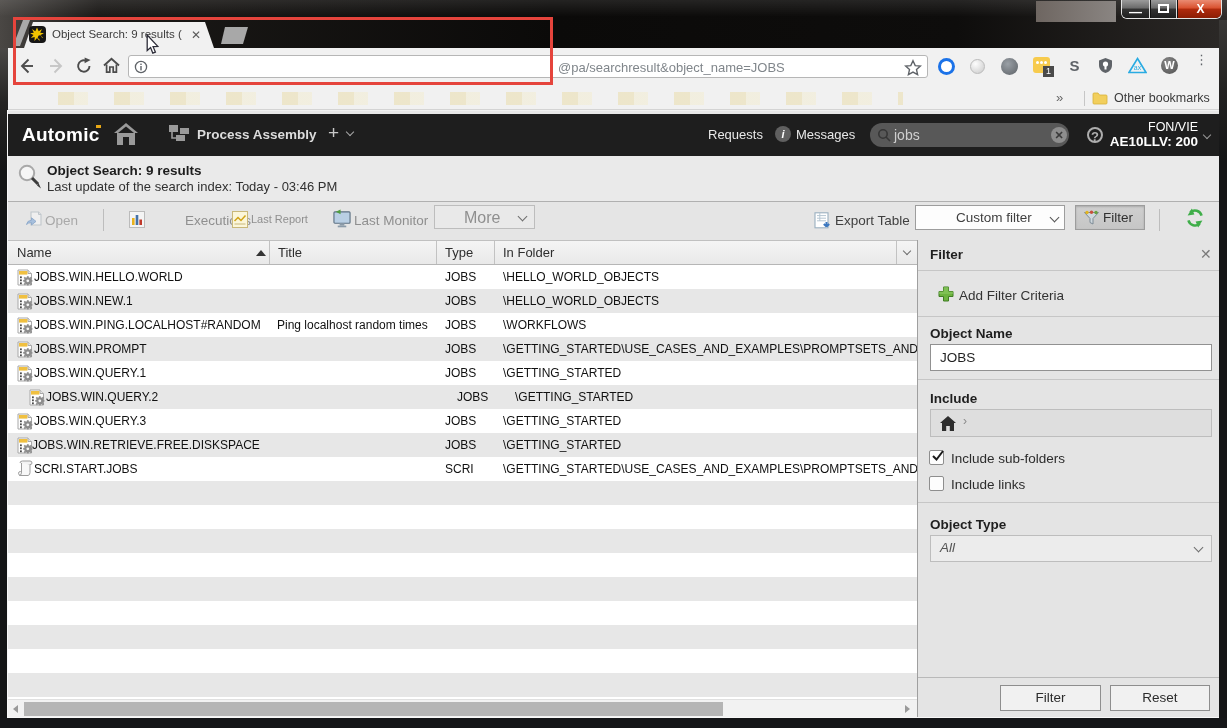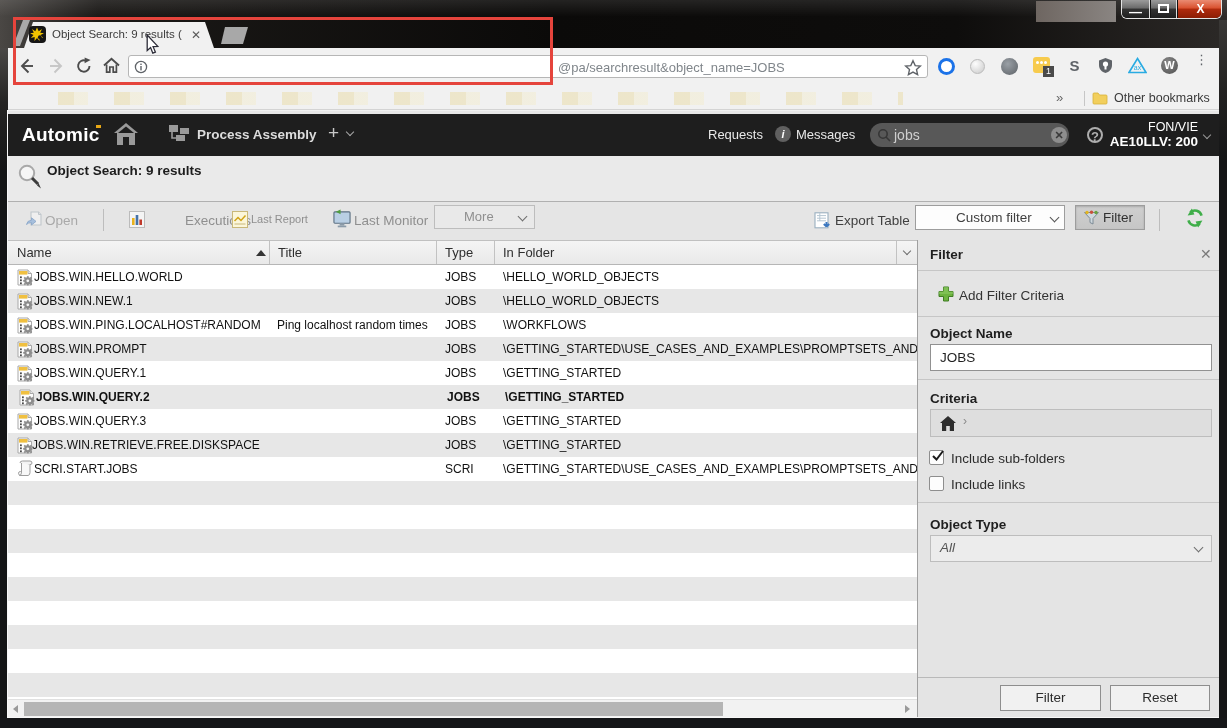--- a/index.html
+++ b/index.html
@@ -153,20 +153,21 @@
     <div class="abs" style="left:1100px;top:23px;width:90px;text-align:right;color:#fff;font-size:13.5px;font-weight:bold;">AE10LLV: 200</div>
     <div class="chev" style="left:1196px;top:21px;border-color:#999;width:6px;height:6px;"></div>
 
     <div class="abs" style="left:0;top:45px;width:1211px;height:46px;background:#eaeaea;border-bottom:1px solid #b0b0b0;"></div>
     <svg class="abs" style="left:9px;top:53px;" width="26" height="27" viewBox="0 0 26 27">
       <circle cx="10" cy="9" r="7.2" stroke="#a9a9a9" stroke-width="2" fill="#f6f6f6"></circle>
       <path d="M15 14 L21 20" stroke="#3c3c3c" stroke-width="3"></path>
       <polygon points="20,21.5 24,24.5 21.5,19" fill="#3c3c3c"></polygon>
     </svg>
     <div class="abs" style="left:39px;top:52px;color:#1d1d1d;font-size:13.5px;font-weight:bold;">Object Search: 9 results</div>
+    <div class="abs" style="left:39px;top:68px;color:#303030;font-size:13px;">Last update of the search index: Today - 03:46 PM</div>
 
     <div class="abs" id="toolbar" style="left:0;top:91px;width:1211px;height:38px;background:#e5e5e5;">
 
       <svg class="abs" style="left:17px;top:9px;" width="17" height="17" viewBox="0 0 17 17" opacity="0.6">
         <path d="M6 1 L13.5 1 L16 3.5 L16 14 L6 14 Z" fill="#f6f6f6" stroke="#a8b4bc" stroke-width="1.1"></path>
         <path d="M13.5 1 L13.5 3.5 L16 3.5" fill="#ddd" stroke="#a8b4bc" stroke-width="1"></path>
         <path d="M1.5 13.5 Q2 9.5 6.5 9.2 L6.5 6.8 L11 10.4 L6.5 14 L6.5 11.6 Q3 11.7 1.5 13.5 Z" fill="#7da7d8" stroke="#4a7ab5" stroke-width="0.8"></path>
       </svg>
       <div class="abs" style="left:37px;top:11px;color:#a9a9a9;font-size:13.5px;">Open</div>
       <div class="abs" style="left:95px;top:7px;width:1px;height:22px;background:#bdbdbd;"></div>
@@ -188,21 +189,21 @@
 
       <svg class="abs" style="left:325px;top:7px;" width="18" height="19" viewBox="0 0 19 20">
         <rect x="1" y="3" width="17" height="12" rx="1" fill="#b9cfe4" stroke="#5e7183" stroke-width="1.2"></rect>
         <rect x="7" y="15" width="5" height="2.5" fill="#8a9aa8"></rect>
         <rect x="5" y="17.5" width="9" height="1.8" fill="#8a9aa8"></rect>
         <path d="M3 3 L8 0.5 L8 5.5 Z" fill="#4f9e3f"></path>
       </svg>
       <div class="abs" style="left:346px;top:11px;color:#8f8f8f;font-size:13.5px;">Last Monitor</div>
 
       <div class="abs" style="left:426px;top:3px;width:101px;height:24px;border:1px solid #bdbdbd;background:#e9e9e9;">
-        <div class="abs" style="left:29px;top:3px;color:#8f8f8f;font-size:13px;">More</div>
+        <div class="abs" style="left:29px;top:3px;color:#8f8f8f;font-size:16px;">More</div>
         <div class="chev" style="left:84px;top:7px;"></div>
       </div>
 
       <svg class="abs" style="left:806px;top:10px;" width="18" height="18" viewBox="0 0 18 18">
         <rect x="1" y="0.8" width="13" height="15" fill="#fff" stroke="#9ab0c0" stroke-width="1.1"></rect>
         <path d="M3 3.6 L12 3.6 M3 6.2 L12 6.2 M3 8.8 L12 8.8 M5.8 1 L5.8 9" stroke="#b6c6d2" stroke-width="1"></path>
         <path d="M12.5 10 L12.5 14.5 M12.5 14.5 L9.8 12 M12.5 14.5 L15.2 12" stroke="#3c78c0" stroke-width="2" fill="none"></path>
       </svg>
       <div class="abs" style="left:827px;top:11px;color:#3f3f3f;font-size:13.5px;">Export Table</div>
 
@@ -308,21 +309,21 @@
         <div class="abs" style="left:495px;top:5px;width:414px;overflow:hidden;white-space:nowrap;">\GETTING_STARTED\USE_CASES_AND_EXAMPLES\PROMPTSETS_AND_VARIABLES</div>
       </div>
       <div class="abs" style="left:0;top:96px;width:1024px;height:24px;">
         <svg class="abs" style="left:9px;top:4px;" width="16" height="17">
             <use href="#jobicon"></use>
           </svg>
         <div class="abs" style="left:26px;top:5px;">JOBS.WIN.QUERY.1</div>
         <div class="abs" style="left:437px;top:5px;">JOBS</div>
         <div class="abs" style="left:495px;top:5px;">\GETTING_STARTED</div>
       </div>
-      <div class="abs" style="left:2px;top:120px;width:909px;height:24px;font-weight:bold;">
+      <div class="abs" style="left:12px;top:120px;width:909px;height:24px;">
         <svg class="abs" style="left:9px;top:4px;" width="16" height="17">
             <use href="#jobicon"></use>
           </svg>
         <div class="abs" style="left:26px;top:5px;">JOBS.WIN.QUERY.2</div>
         <div class="abs" style="left:437px;top:5px;">JOBS</div>
         <div class="abs" style="left:495px;top:5px;">\GETTING_STARTED</div>
       </div>
       <div class="abs" style="left:0;top:144px;width:909px;height:24px;">
         <svg class="abs" style="left:9px;top:4px;" width="16" height="17">
             <use href="#jobicon"></use>
@@ -361,21 +362,21 @@
       <div class="abs" style="left:0;top:30px;width:302px;height:1px;background:#c6c6c6;"></div>
       <svg class="abs" style="left:20px;top:46px;" width="16" height="16" viewBox="0 0 16 16">
         <path d="M5.5 1 L10.5 1 L10.5 5.5 L15 5.5 L15 10.5 L10.5 10.5 L10.5 15 L5.5 15 L5.5 10.5 L1 10.5 L1 5.5 L5.5 5.5 Z" fill="#6db33f" stroke="#3f7d23" stroke-width="1"></path>
         <path d="M5.5 1 L10.5 1 L10.5 5.5 L15 5.5 L15 8 L1 8 L1 5.5 L5.5 5.5 Z" fill="#8cc963" stroke="none" opacity="0.6"></path>
       </svg>
       <div class="abs" style="left:41px;top:48px;color:#333;font-size:13.5px;">Add Filter Criteria</div>
       <div class="abs" style="left:0;top:76px;width:302px;height:1px;background:#c6c6c6;"></div>
       <div class="abs" style="left:12px;top:86px;color:#1f1f1f;font-size:13.5px;font-weight:bold;">Object Name</div>
       <div class="abs" style="left:12px;top:104px;width:282px;height:27px;background:#fff;border:1px solid #919191;color:#1f1f1f;font-size:13.5px;line-height:25px;padding-left:9px;">JOBS</div>
       <div class="abs" style="left:0;top:139px;width:302px;height:1px;background:#c6c6c6;"></div>
-      <div class="abs" style="left:12px;top:151px;color:#1f1f1f;font-size:13.5px;font-weight:bold;">Criteria</div>
+      <div class="abs" style="left:12px;top:151px;color:#1f1f1f;font-size:13.5px;font-weight:bold;">Include</div>
       <div class="abs" style="left:12px;top:169px;width:282px;height:28px;background:#dedede;border:1px solid #bdbdbd;">
         <svg class="abs" style="left:9px;top:6px;" width="16" height="15" viewBox="0 0 16 15">
           <polygon points="8,0 16,7 14,7 14,15 9.8,15 9.8,10 6.2,10 6.2,15 2,15 2,7 0,7" fill="#2d2d2d"></polygon>
         </svg>
         <div class="abs" style="left:32px;top:4px;color:#8a8a8a;font-size:12px;">›</div>
       </div>
       <div class="abs" style="left:11px;top:210px;width:15px;height:15px;background:#fdfdfd;border:1px solid #8e8e8e;border-radius:2px;">
         <svg class="abs" style="left:1px;top:-3px;" width="15" height="15" viewBox="0 0 15 15">
           <path d="M2 8 L5.5 11.5 L12 3" stroke="#1a1a1a" stroke-width="2" fill="none"></path>
         </svg>

